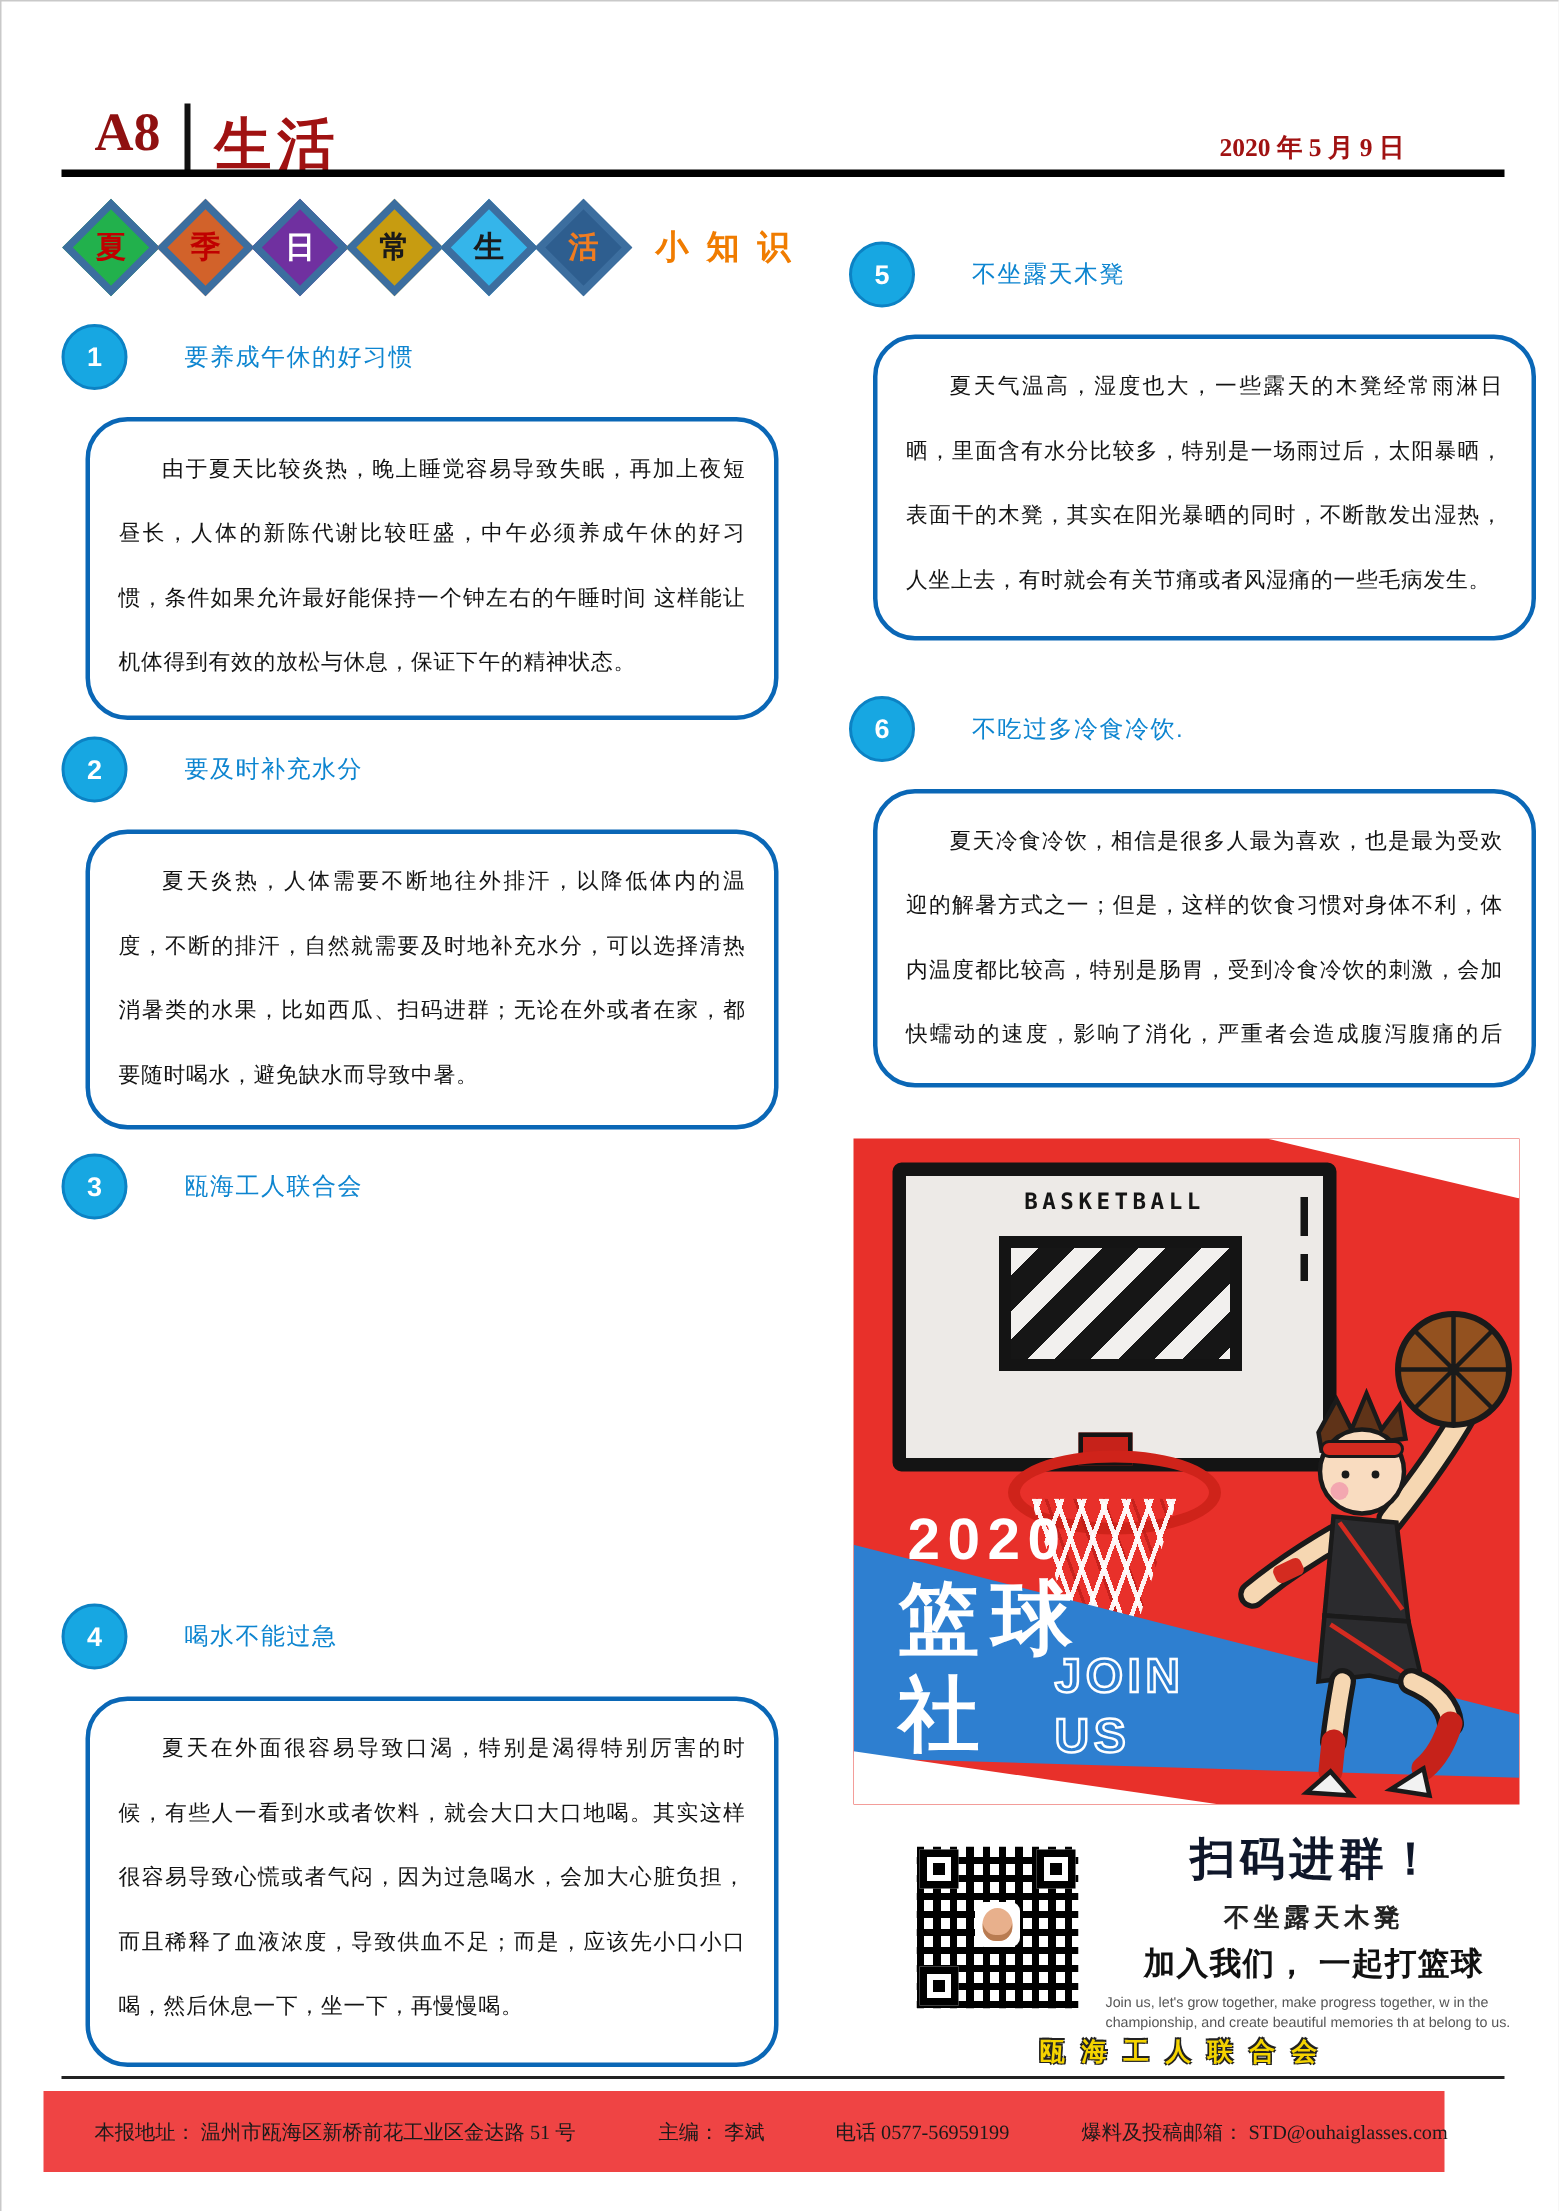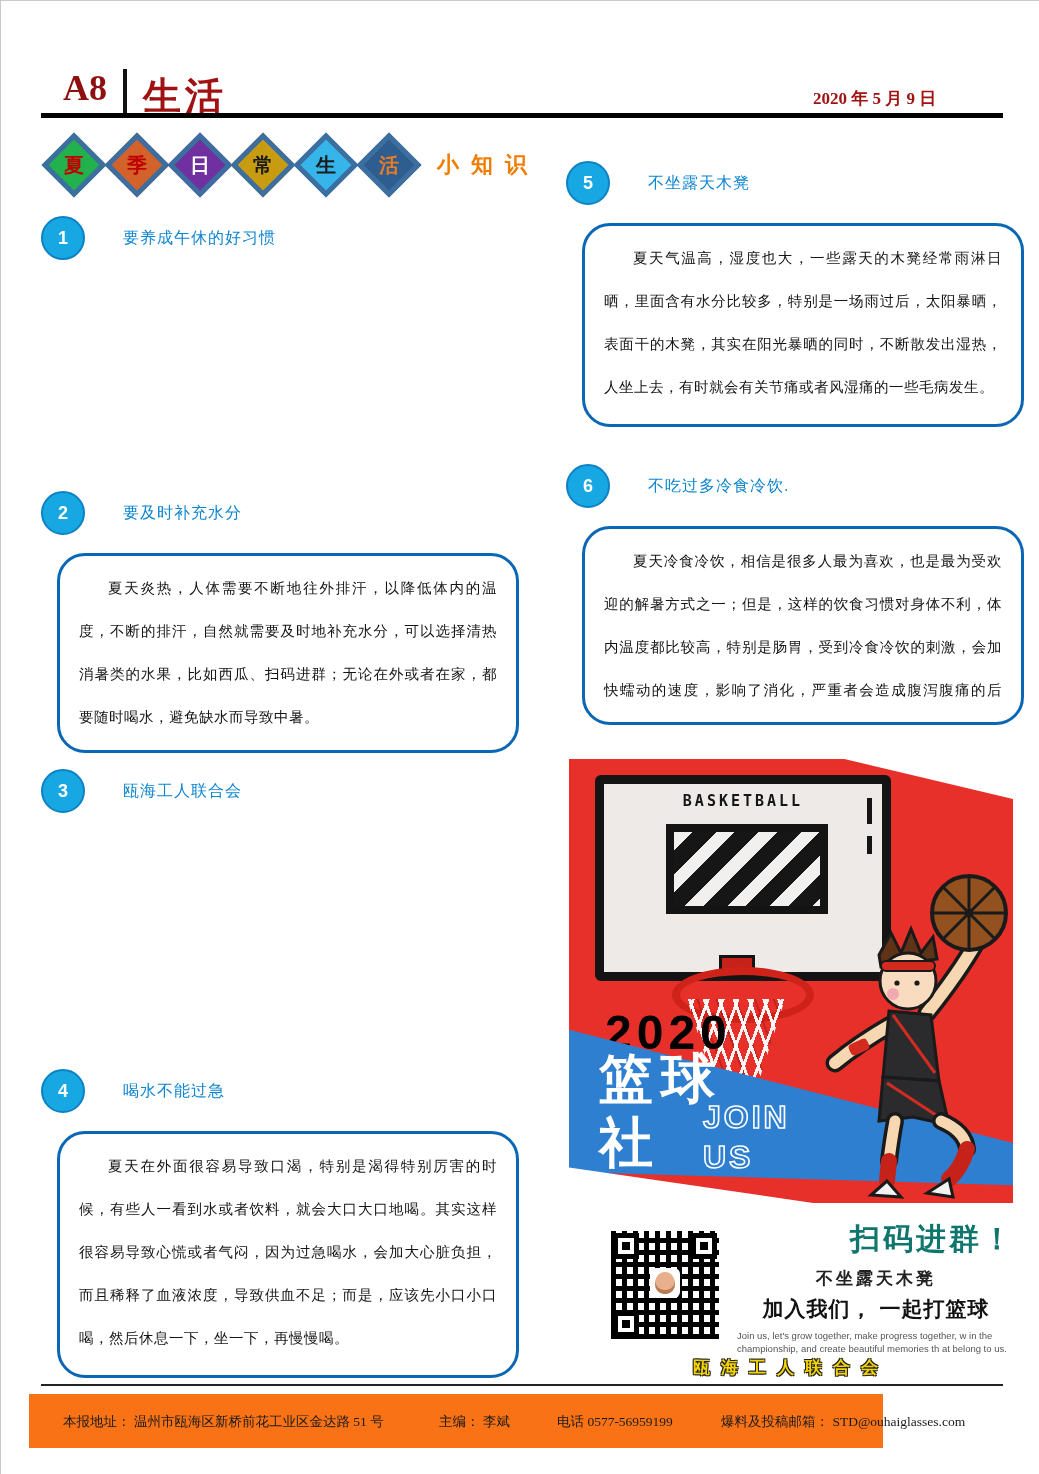--- a/index.html
+++ b/index.html
@@ -58,22 +58,22 @@
   .bolt2 { position:absolute; right:10px; top:52px; width:5px; height:18px; background:#141414; }
   .rim-mount { position:absolute; left:150px; top:196px; width:30px; height:16px; background:#c6221a; border:3px solid #141414; }
   .rim { position:absolute; left:103px; top:208px; width:126px; height:40px; border:8px solid #cf231a;
     border-radius:50%; z-index:2; }
   .net { position:absolute; left:118px; top:240px; width:98px; height:80px; z-index:2;
     background:
       repeating-linear-gradient(70deg, rgba(255,255,255,.95) 0 3px, transparent 3px 14px),
       repeating-linear-gradient(-70deg, rgba(255,255,255,.95) 0 3px, transparent 3px 14px),
       repeating-linear-gradient(70deg, rgba(190,30,25,.8) 0 2px, transparent 2px 18px);
     clip-path:polygon(0 0, 100% 0, 74% 100%, 26% 100%); }
-  .poster-year { position:absolute; left:36px; top:246px; font-size:48px; font-weight:800;
-    color:#000000; letter-spacing:5px; z-index:2; }
+  .poster-year { position:absolute; left:36px; top:246px; font-size:39px; font-weight:800;
+    color:#ffffff; letter-spacing:5px; z-index:2; }
   .blue-band { position:absolute; inset:0; background:#2e7fd0;
     clip-path:polygon(0 61%, 100% 86.5%, 100% 96%, 0 93%); z-index:2; }
   .club1 { position:absolute; left:30px; top:284px; font-size:54px; font-weight:900; color:#fff;
     letter-spacing:8px; z-index:4; }
   .club2 { position:absolute; left:30px; top:348px; font-size:54px; font-weight:900; color:#fff; z-index:4; }
   .join-word, .us-word { position:absolute; left:134px; font-size:32px; font-weight:700;
     color:transparent; -webkit-text-stroke:1.6px #ffffff; letter-spacing:3px; z-index:4; }
   .join-word { top:340px; }
   .us-word { top:380px; }
   .player-svg { position:absolute; right:-6px; top:104px; z-index:5; }
@@ -86,31 +86,31 @@
       repeating-linear-gradient(90deg,#000 0 5px,transparent 5px 11px),
       repeating-linear-gradient(0deg,#000 0 5px,#fff 5px 12px); }
   .finder { position:absolute; width:16px; height:16px; border:5px solid #000; background:#fff; }
   .finder::after { content:""; position:absolute; left:4px; top:4px; width:8px; height:8px; background:#000; }
   .finder.tl { left:2px; top:2px; } .finder.tr { right:2px; top:2px; } .finder.bl { left:2px; bottom:2px; }
   .qr-avatar { position:absolute; left:39px; top:37px; width:30px; height:30px; background:#fff;
     border-radius:6px; display:flex; align-items:center; justify-content:center; }
   .qr-avatar::after { content:""; width:20px; height:22px; border-radius:50% 50% 45% 45%; background:#e8b08c;
     box-shadow:inset 0 -4px 0 #b97c52; }
   .qr-text { position:absolute; left:168px; top:6px; width:278px; text-align:center; }
-  .qr-headline { font-size:30px; font-weight:900; color:#0f766e; letter-spacing:3px;text-align:right; }
+  .qr-headline { font-size:30px; font-weight:900; color:#0f172a; letter-spacing:3px; }
   .qr-subtitle { margin-top:7px; font-size:17px; font-weight:600; color:#222; letter-spacing:3px; }
   .qr-cta { margin-top:5px; font-size:21px; font-weight:700; color:#111; letter-spacing:1px; }
   .qr-english { margin-top:6px; font-size:9.5px; color:#555; text-align:left; line-height:1.4; }
   .qr-org { position:absolute; left:0; right:0; bottom:0; text-align:center; font-size:17px; font-weight:800;
     color:#f5d400; letter-spacing:11px;
     text-shadow:1px 1px 0 #222, -1px -1px 0 #222, 1px -1px 0 #222, -1px 1px 0 #222; }
 
   
   .footer-rule { position:absolute; left:40px; top:1383px; width:962px; height:2px; background:#222; }
-  .footer-band { position:absolute; left:28px; top:1393px; width:854px; height:54px; background:#f97316; }
+  .footer-band { position:absolute; left:28px; top:1393px; width:934px; height:54px; background:#ef4444; }
   .footer-band span { position:absolute; top:19px; font-family:"Liberation Serif", serif; font-size:13.5px;
     color:#1a1a1a; white-space:nowrap; }
   .f-address { left:34px; } .f-editor { left:410px; } .f-phone { left:528px; } .f-email { left:692px; }
 </style>
 </head>
 <body>
 
 <div class="page">
 
   <div class="masthead-code">A8</div>
@@ -139,20 +139,21 @@
         <span style="color: rgb(240, 124, 32);">活</span>
       </div>
     <span class="banner-suffix">小知识</span>
   </div>
 
   <div class="tip" id="tip1">
     <div class="tip-head">
         <div class="num-circle">1</div>
         <div class="tip-title">要养成午休的好习惯</div>
       </div>
+    <div class="tip-box">由于夏天比较炎热，晚上睡觉容易导致失眠，再加上夜短昼长，人体的新陈代谢比较旺盛，中午必须养成午休的好习惯，条件如果允许最好能保持一个钟左右的午睡时间 这样能让机体得到有效的放松与休息，保证下午的精神状态。</div>
   </div>
   <div class="tip" id="tip2">
     <div class="tip-head">
         <div class="num-circle">2</div>
         <div class="tip-title">要及时补充水分</div>
       </div>
     <div class="tip-box">夏天炎热，人体需要不断地往外排汗，以降低体内的温度，不断的排汗，自然就需要及时地补充水分，可以选择清热消暑类的水果，比如西瓜、扫码进群；无论在外或者在家，都要随时喝水，避免缺水而导致中暑。</div>
   </div>
   <div class="tip" id="tip3">
     <div class="tip-head">

